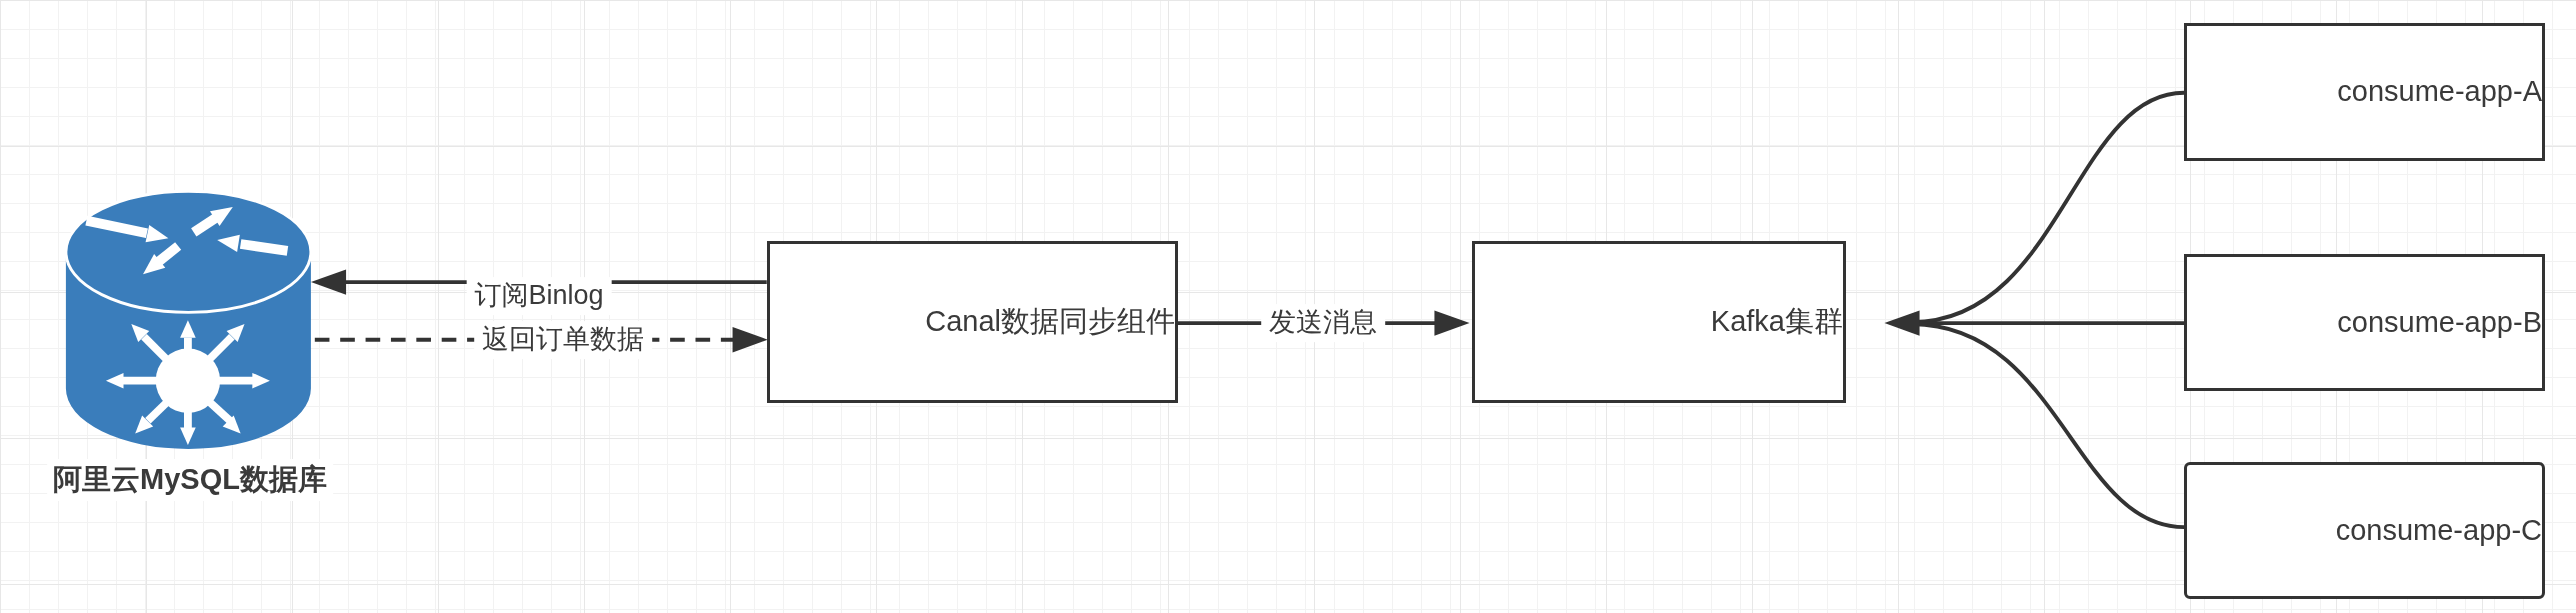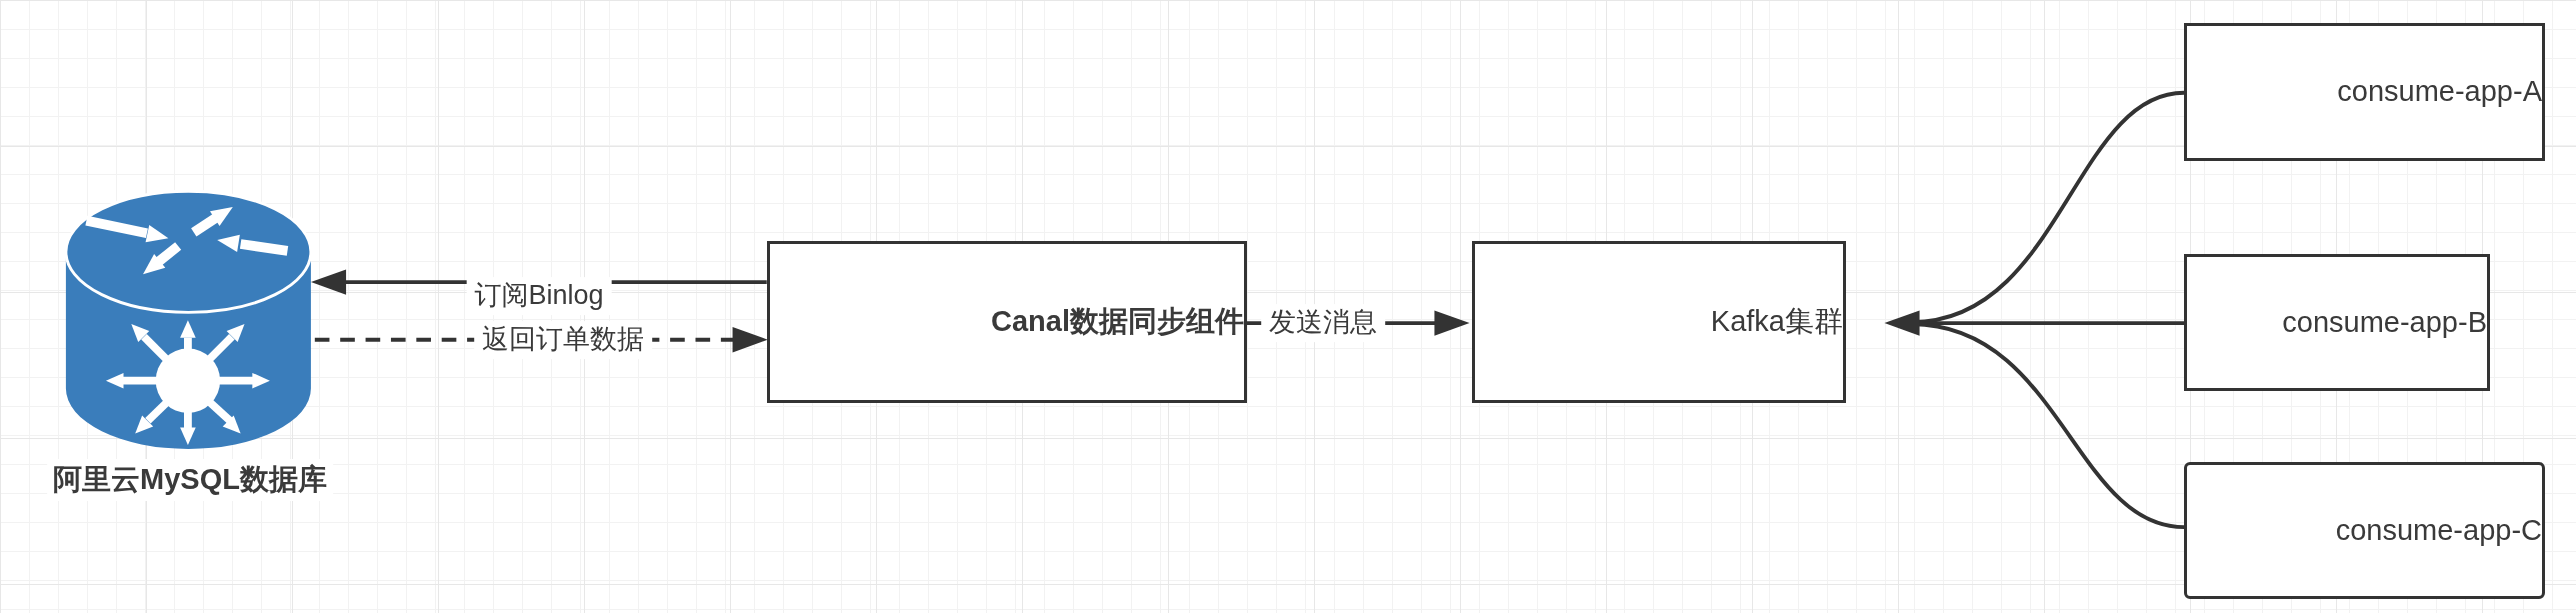--- a/index.html
+++ b/index.html
@@ -97,33 +97,33 @@
       <path d="M 1206 331 L 1471 331"></path>
       <polygon points="1505,331 1469,318 1469,344" fill="#333333" stroke="none"></polygon>
 
       <path d="M 2237 95 C 2125 95 2110 330 1958 330"></path>
       <path d="M 2237 331 L 1962 331"></path>
       <path d="M 2237 540 C 2125 540 2110 333 1958 332"></path>
       <polygon points="1930,331 1966,318 1966,344" fill="#333333" stroke="none"></polygon>
     </g>
   </svg>
 
-  <div class="node" style="left:767px;top:241px;width:480px;height:162px;font-weight:bold;">
+  <div class="node" style="left:767px;top:241px;width:411px;height:162px;">
     <span>Canal数据同步组件</span>
   </div>
 
   <div class="node" style="left:1472px;top:241px;width:374px;height:162px;">
     <span>Kafka集群</span>
   </div>
 
   <div class="node" style="left:2184px;top:22.5px;width:361px;height:138px;">
     <span>consume-app-A</span>
   </div>
 
-  <div class="node" style="left:2184px;top:254px;width:306px;height:137px;">
+  <div class="node" style="left:2184px;top:254px;width:361px;height:137px;">
     <span>consume-app-B</span>
   </div>
 
   <div class="node" style="left:2184px;top:462px;width:361px;height:137px;border-radius:6px;">
     <span>consume-app-C</span>
   </div>
 
   <div class="db-label" style="left:190px;top:480px;font-weight:bold;">阿里云MySQL数据库</div>
 
   <div class="edge-label" style="left:539px;top:296px;">订阅Binlog</div>

